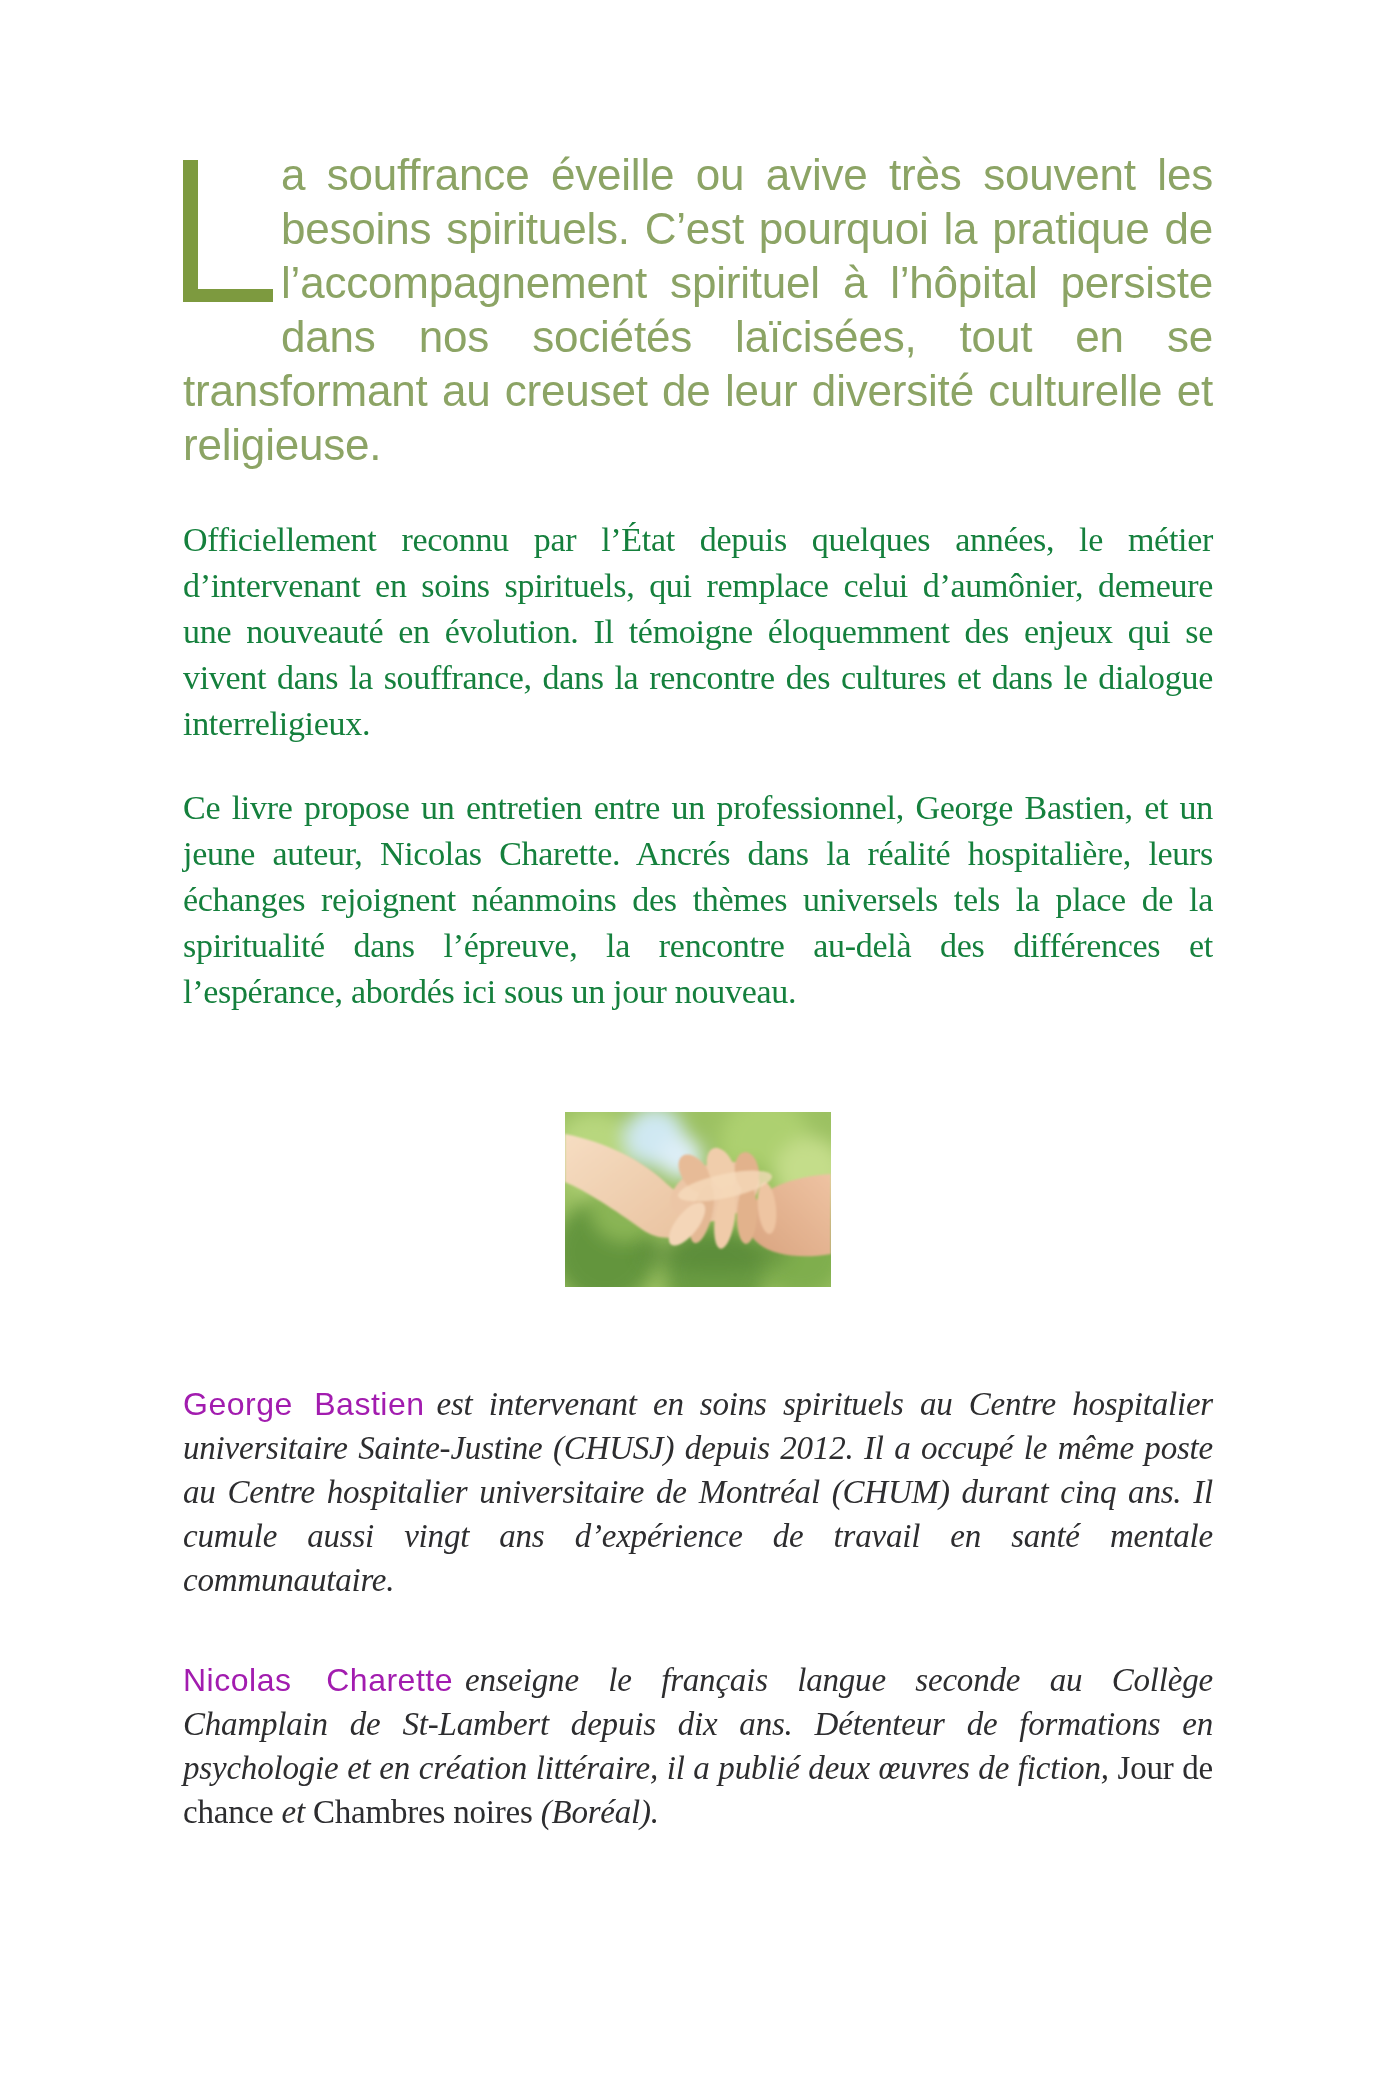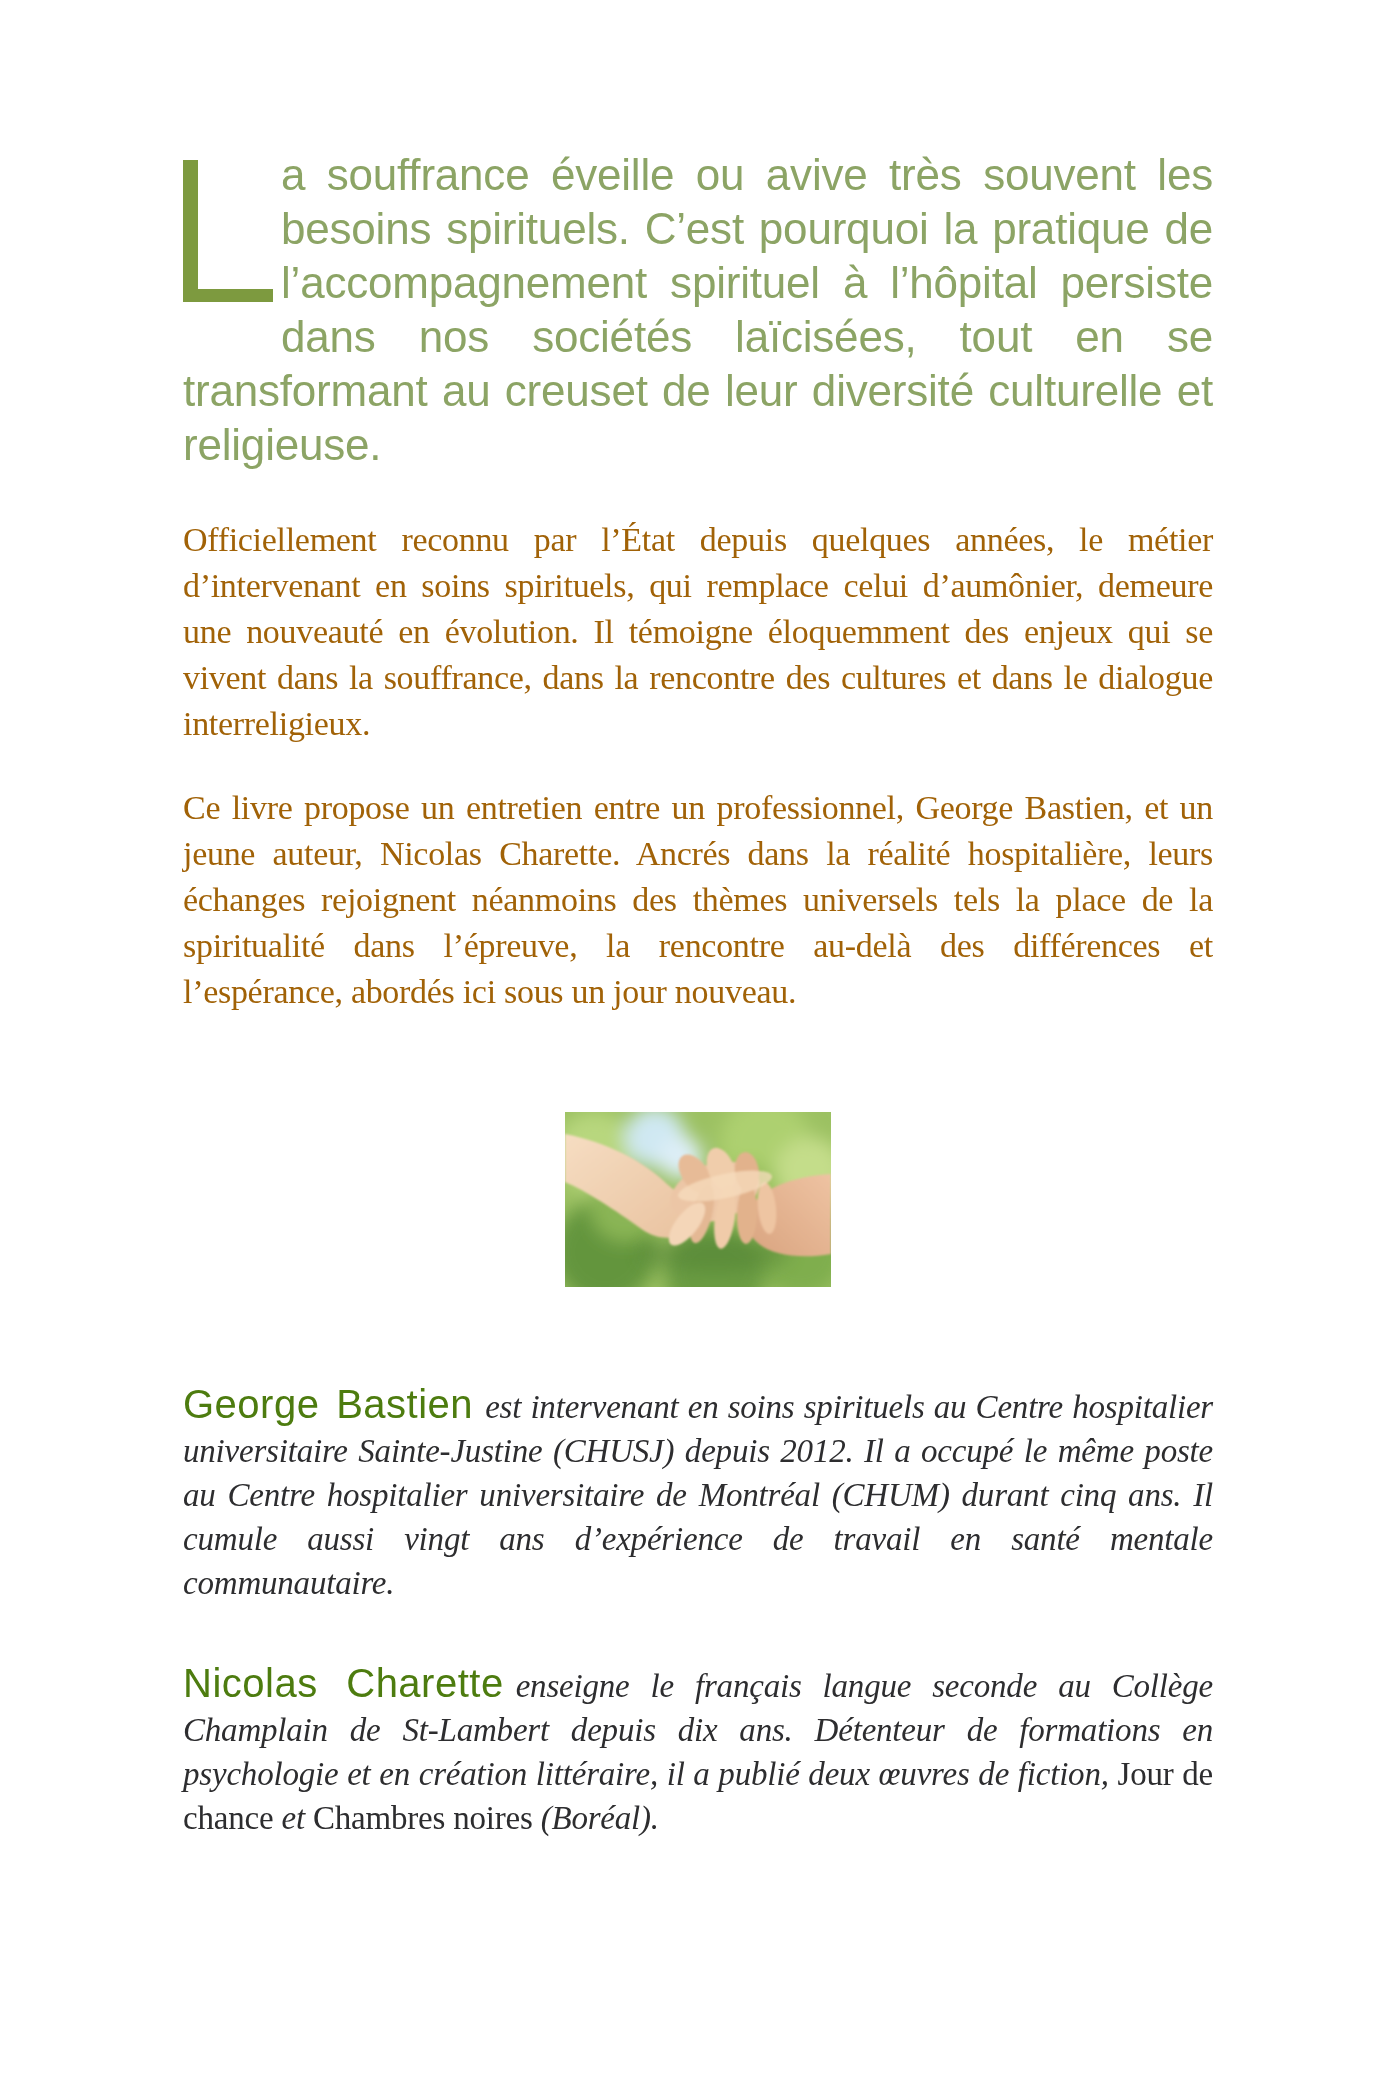--- a/index.html
+++ b/index.html
@@ -28,21 +28,21 @@
   .dropcap-box{
     float:left;
     width:98px;
     height:166px;
   }
   .dropcap-box svg{display:block;margin-top:12px;}
   
   .para{
     font-size:34px;
     line-height:46px;
-    color:#a16207;
+    color:#15803d;
     text-align:justify;
     letter-spacing:-0.3px;
     margin:0;
   }
   .para.first{margin-top:45px;}
   .para.second{margin-top:38px;}
   
   .photo{
     width:266px;height:175px;
     margin:97px auto 0 auto;
@@ -57,23 +57,23 @@
     color:#2D2D2F;
     text-align:justify;
     letter-spacing:-0.2px;
     margin:0;
   }
   .bio.first{margin-top:95px;}
   .bio.second{margin-top:56px;}
   .bio-name{
     font-family:"Liberation Sans", sans-serif;
     font-style:normal;
-    font-size:40px;
+    font-size:32px;
     line-height:44px;
-    color:#4d7c0f;
+    color:#a21caf;
     letter-spacing:0.5px;
     word-spacing:4px;
     margin-right:12px;
   }
   .roman{font-style:normal;}
 </style>
 </head>
 <body>
 
 <div class="page">

